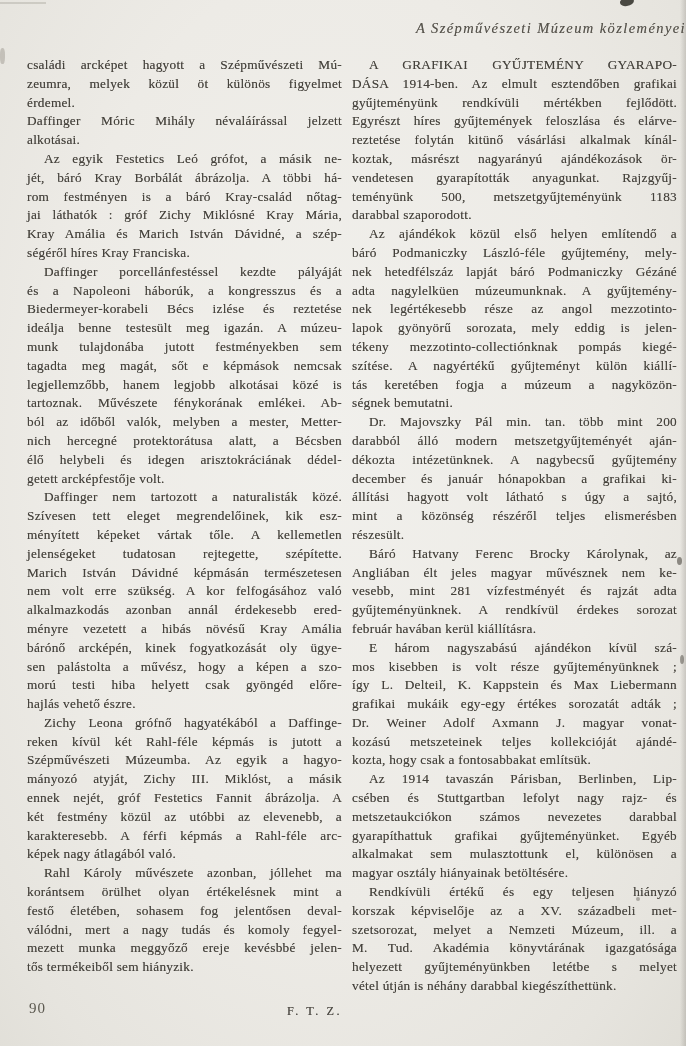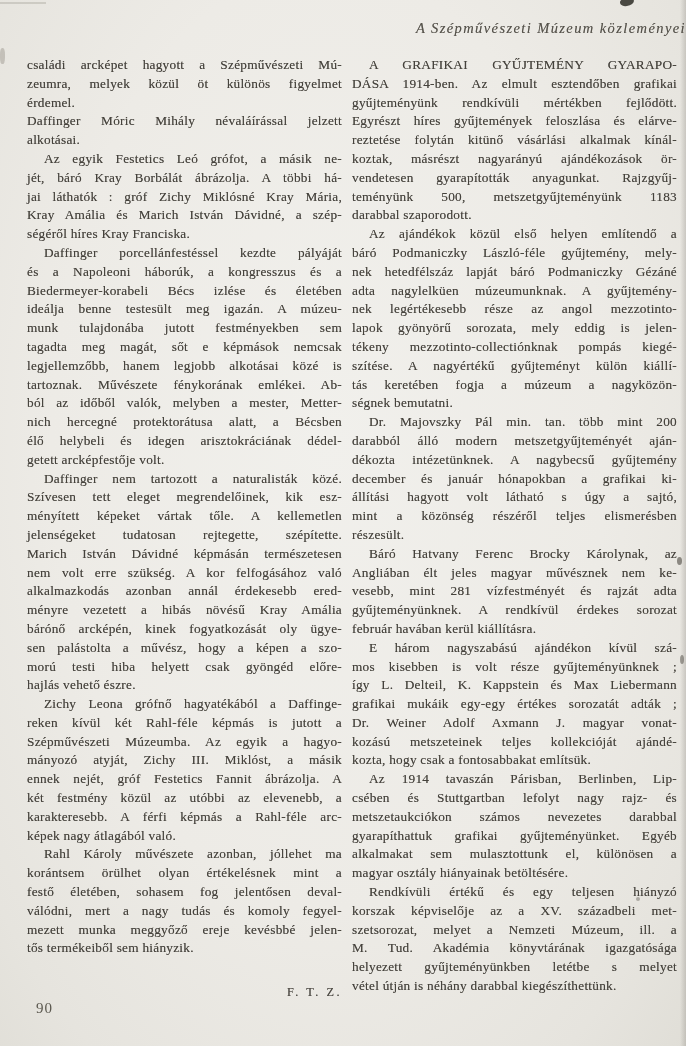--- a/index.html
+++ b/index.html
@@ -35,21 +35,21 @@
     height:18.8px;line-height:18.8px;
     text-align:justify;text-align-last:justify;text-justify:inter-word;
     white-space:nowrap;overflow:visible;
   }
   .line.last{text-align-last:left;white-space:normal;}
   .line.indent{text-indent:17px;}
   .signature{
     float:right;font-size:12.3px;letter-spacing:2.5px;color:#4a4741;margin-top:44px;
   }
   .page-number{
-    position:absolute;left:36px;top:1000px;
+    position:absolute;left:29px;top:1000px;
     font-size:15px;letter-spacing:1px;color:#5b584f;
   }
   
   .artifact{position:absolute;pointer-events:none;}
   .blot-top-right{top:-2px;left:620px;width:14px;height:8px;background:#26241f;border-radius:50% 40% 60% 50%;opacity:.82;transform:rotate(-8deg);}
   .speck-right-mid{top:557px;left:677px;width:5px;height:8px;background:#3e3a33;border-radius:50%;opacity:.55;}
   .speck-right-low{top:655px;left:680px;width:4px;height:9px;background:#3e3a33;border-radius:50%;opacity:.45;}
   .smudge-left-edge{top:48px;left:0px;width:5px;height:16px;background:#6f6a60;border-radius:40%;opacity:.3;}
   .hairline-top-left{top:2px;left:0;width:46px;height:2px;background:#8a857a;opacity:.28;}
   .speck-mid-low{top:897px;left:636px;width:4px;height:4px;background:#555048;border-radius:50%;opacity:.4;}
@@ -62,26 +62,27 @@
   <div class="running-head">A Szépművészeti Múzeum közleményei</div>
 
   <div class="column left">
       <div class="line">családi arcképet hagyott a Szépművészeti Mú-</div>
       <div class="line">zeumra, melyek közül öt különös figyelmet</div>
       <div class="line last">érdemel.</div>
       <div class="line">Daffinger Móric Mihály névaláírással jelzett</div>
       <div class="line last">alkotásai.</div>
       <div class="line indent">Az egyik Festetics Leó grófot, a másik ne-</div>
       <div class="line">jét, báró Kray Borbálát ábrázolja. A többi há-</div>
+      <div class="line">rom festményen is a báró Kray-család nőtag-</div>
       <div class="line">jai láthatók : gróf Zichy Miklósné Kray Mária,</div>
       <div class="line">Kray Amália és Marich István Dávidné, a szép-</div>
       <div class="line last">ségéről híres Kray Franciska.</div>
       <div class="line indent">Daffinger porcellánfestéssel kezdte pályáját</div>
       <div class="line">és a Napoleoni háborúk, a kongresszus és a</div>
-      <div class="line">Biedermeyer-korabeli Bécs izlése és életében</div>
+      <div class="line">Biedermeyer-korabeli Bécs izlése és reztetése</div>
       <div class="line">ideálja benne testesült meg igazán. A múzeu-</div>
       <div class="line">munk tulajdonába jutott festményekben sem</div>
       <div class="line">tagadta meg magát, sőt e képmások nemcsak</div>
       <div class="line">legjellemzőbb, hanem legjobb alkotásai közé is</div>
       <div class="line">tartoznak. Művészete fénykorának emlékei. Ab-</div>
       <div class="line">ból az időből valók, melyben a mester, Metter-</div>
       <div class="line">nich hercegné protektorátusa alatt, a Bécsben</div>
       <div class="line">élő helybeli és idegen arisztokráciának dédel-</div>
       <div class="line last">getett arcképfestője volt.</div>
       <div class="line indent">Daffinger nem tartozott a naturalisták közé.</div>

